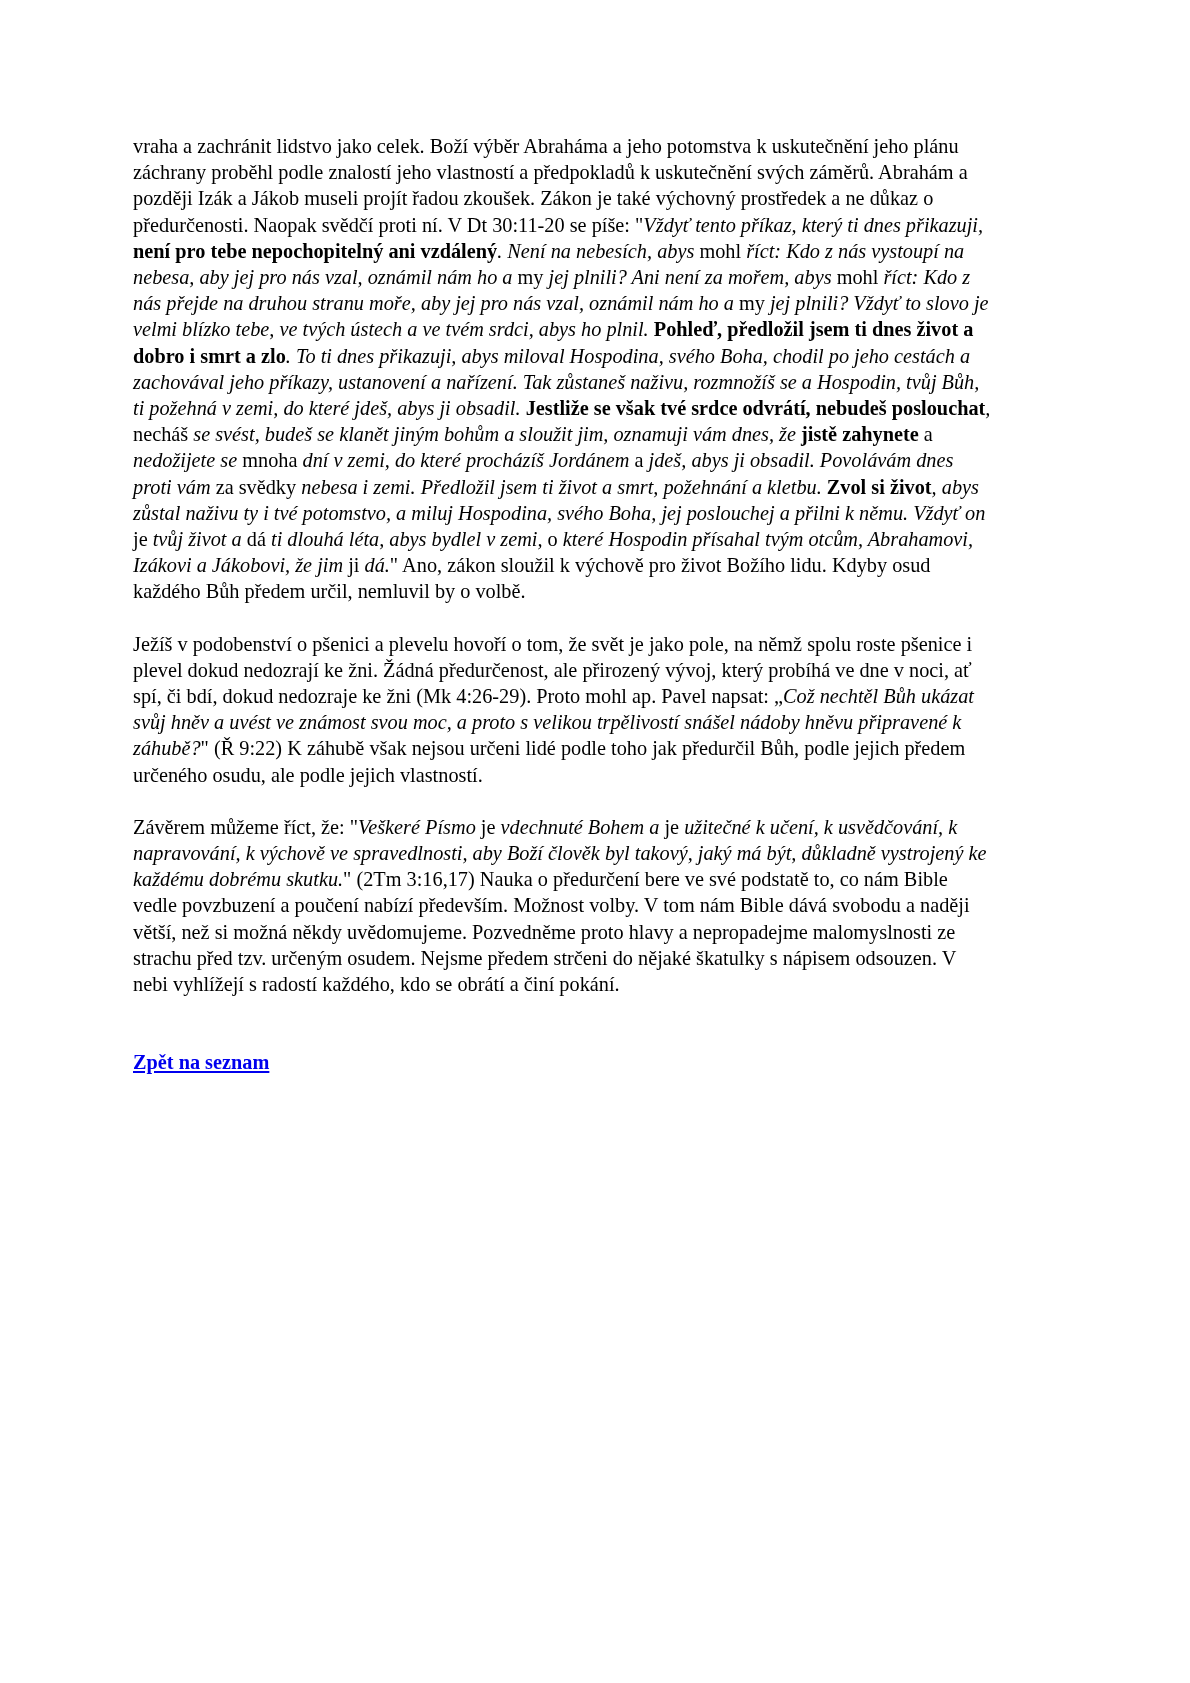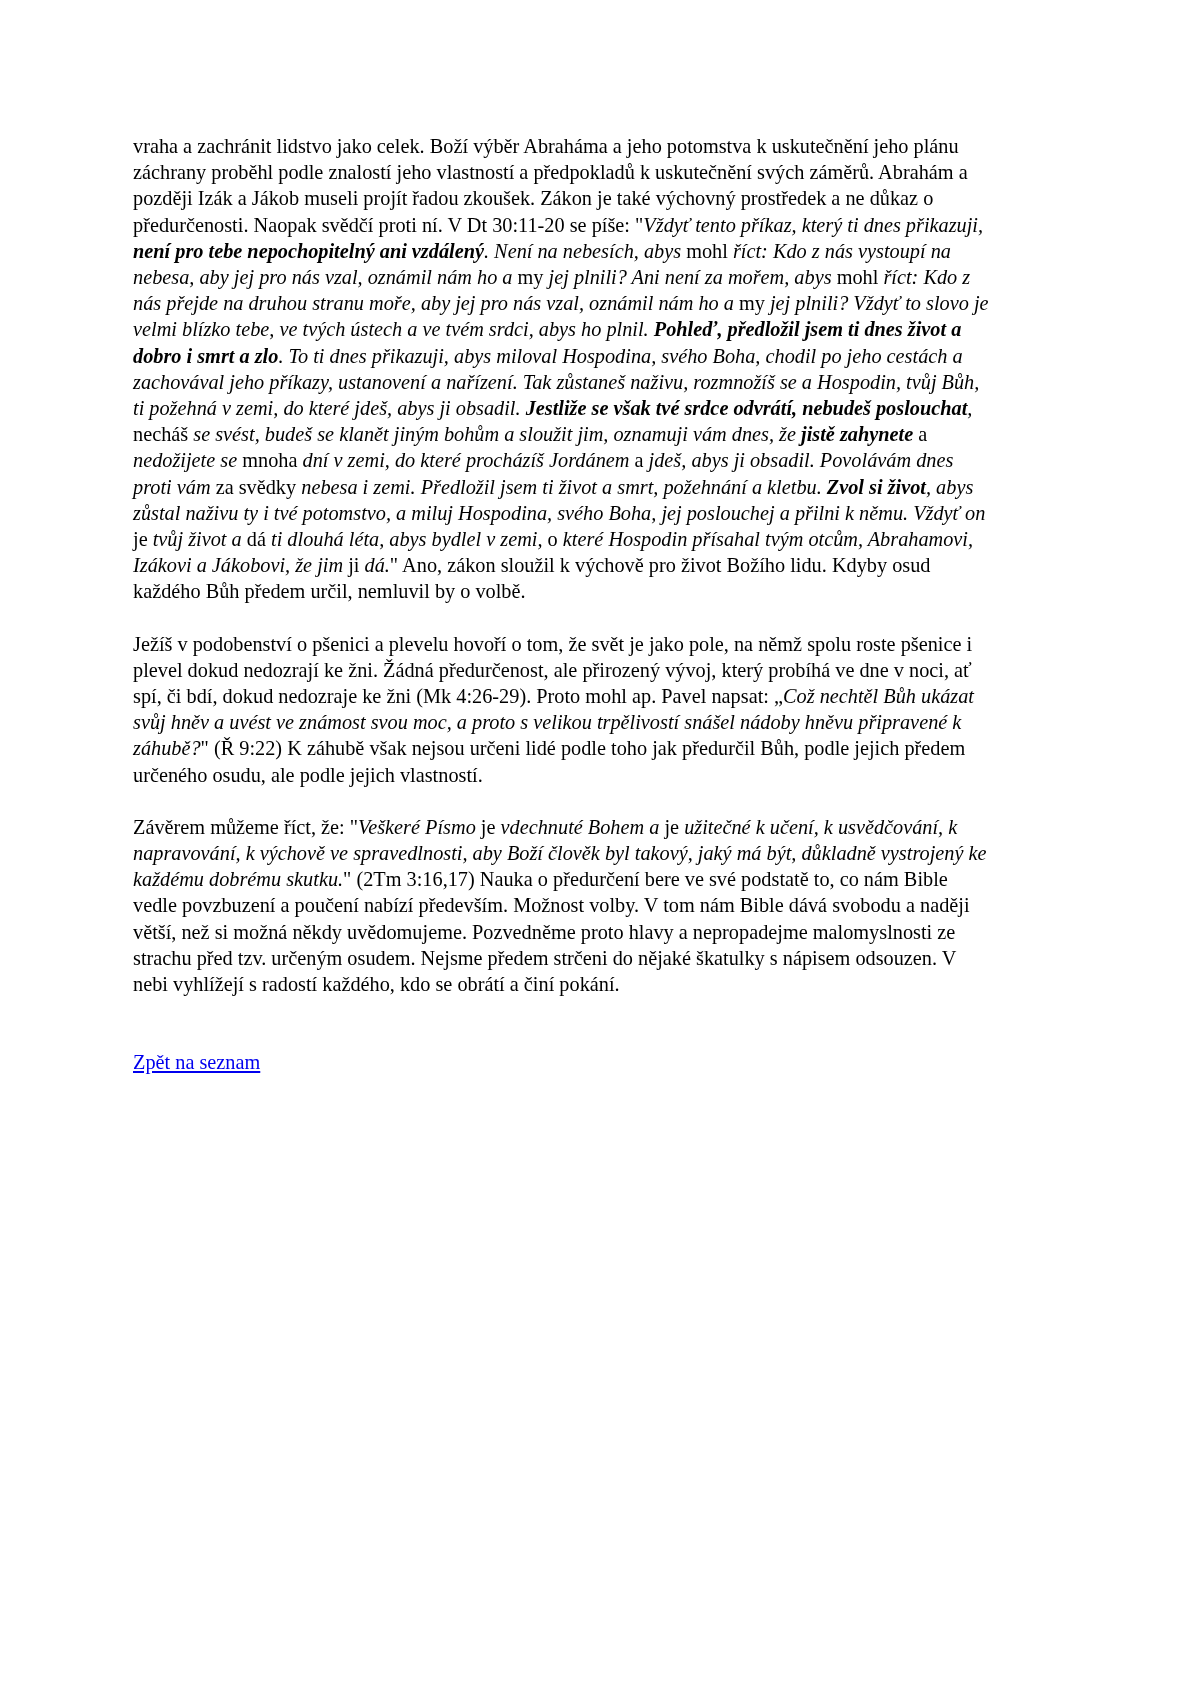--- a/index.html
+++ b/index.html
@@ -5,24 +5,24 @@
   html, body { margin: 0; padding: 0; background: #ffffff; }
   body { width: 1190px; height: 1683px; position: relative; overflow: hidden; }
   .page {
     position: absolute; left: 133px; top: 133px; width: 860px;
     font-family: "Liberation Serif", "DejaVu Serif", serif;
     font-size: 20.3px; line-height: 26.2px; color: #000000;
   }
   .para { margin: 0 0 26px 0; }
   .para .run-i { font-style: italic; margin-top: 32px; }
   .para .run-b { font-weight: normal; }
-  .para .run-bi { font-weight: bold; font-style: italic; }
+  .para .run-bi { font-weight: bold; }
   .back-link-wrap { margin-top: 52px; }
   .back-link {
-    color: #0000ee; font-weight: normal; text-decoration: underline;
+    color: #0000ee; font-weight: bold; text-decoration: underline;
     cursor: pointer;
   }
 </style>
 </head>
 <body>
 
 <div class="page">
   <div>
     <p class="para"><span class="run-n">vraha a zachránit lidstvo jako celek. Boží výběr Abraháma a jeho potomstva k uskutečnění jeho plánu záchrany proběhl podle znalostí jeho vlastností a předpokladů k uskutečnění svých záměrů. Abrahám a později Izák a Jákob museli projít řadou zkoušek. Zákon je také výchovný prostředek a ne důkaz o předurčenosti. Naopak svědčí proti ní. V Dt 30:11-20 se píše: "</span><span class="run-i">Vždyť tento příkaz, který ti dnes přikazuji, </span><span class="run-bi">není pro tebe nepochopitelný ani vzdálený</span><span class="run-i">. Není na nebesích, abys </span><span class="run-n">mohl </span><span class="run-i">říct: Kdo z nás vystoupí na nebesa, aby jej pro nás vzal, oznámil nám ho a </span><span class="run-n">my </span><span class="run-i">jej plnili? Ani není za mořem, abys </span><span class="run-n">mohl </span><span class="run-i">říct: Kdo z nás přejde na druhou stranu moře, aby jej pro nás vzal, oznámil nám ho a </span><span class="run-n">my </span><span class="run-i">jej plnili? Vždyť to slovo je velmi blízko tebe, ve tvých ústech a ve tvém srdci, abys ho plnil. </span><span class="run-bi">Pohleď, předložil jsem ti dnes život a dobro i smrt a zlo</span><span class="run-i">. To ti dnes přikazuji, abys miloval Hospodina, svého Boha, chodil po jeho cestách a zachovával jeho příkazy, ustanovení a nařízení. Tak zůstaneš naživu, rozmnožíš se a Hospodin, tvůj Bůh, ti požehná v zemi, do které jdeš, abys ji obsadil. </span><span class="run-bi">Jestliže se však tvé srdce odvrátí, nebudeš poslouchat</span><span class="run-i">, </span><span class="run-n">necháš </span><span class="run-i">se svést, budeš se klanět jiným bohům a sloužit jim, oznamuji vám dnes, že </span><span class="run-bi">jistě zahynete</span><span class="run-i"> </span><span class="run-n">a </span><span class="run-i">nedožijete se </span><span class="run-n">mnoha </span><span class="run-i">dní v zemi, do které procházíš Jordánem </span><span class="run-n">a </span><span class="run-i">jdeš, abys ji obsadil. Povolávám dnes proti vám </span><span class="run-n">za svědky </span><span class="run-i">nebesa i zemi. Předložil jsem ti život a smrt, požehnání a kletbu. </span><span class="run-bi">Zvol si život</span><span class="run-i">, abys zůstal naživu ty i tvé potomstvo, a miluj Hospodina, svého Boha, jej poslouchej a přilni k němu. Vždyť </span><span class="run-i">on </span><span class="run-n">je </span><span class="run-i">tvůj život a </span><span class="run-n">dá </span><span class="run-i">ti dlouhá léta, abys bydlel v zemi, </span><span class="run-n">o </span><span class="run-i">které Hospodin přísahal tvým otcům, Abrahamovi, Izákovi a Jákobovi, že jim </span><span class="run-n">ji </span><span class="run-i">dá.</span><span class="run-n">" Ano, zákon sloužil k </span><span class="run-b">výchově pro život</span><span class="run-n"> Božího lidu. </span><span class="run-b">Kdyby osud každého Bůh předem určil, nemluvil by o volbě</span><span class="run-n">.</span></p>
     <p class="para"><span class="run-n">Ježíš v podobenství o pšenici a plevelu hovoří o tom, že svět je jako pole, na němž spolu roste pšenice i plevel dokud nedozrají ke žni. Žádná předurčenost, ale přirozený vývoj, který probíhá ve dne v noci, ať spí, či bdí, dokud nedozraje ke žni (Mk 4:26-29). Proto mohl ap. Pavel napsat: „</span><span class="run-i">Což nechtěl Bůh ukázat svůj hněv a uvést ve známost svou moc, a proto s velikou trpělivostí snášel nádoby hněvu připravené k záhubě?</span><span class="run-n">" (Ř 9:22) K záhubě však nejsou určeni lidé podle toho jak předurčil Bůh, podle jejich předem určeného osudu, ale podle jejich vlastností.</span></p>

